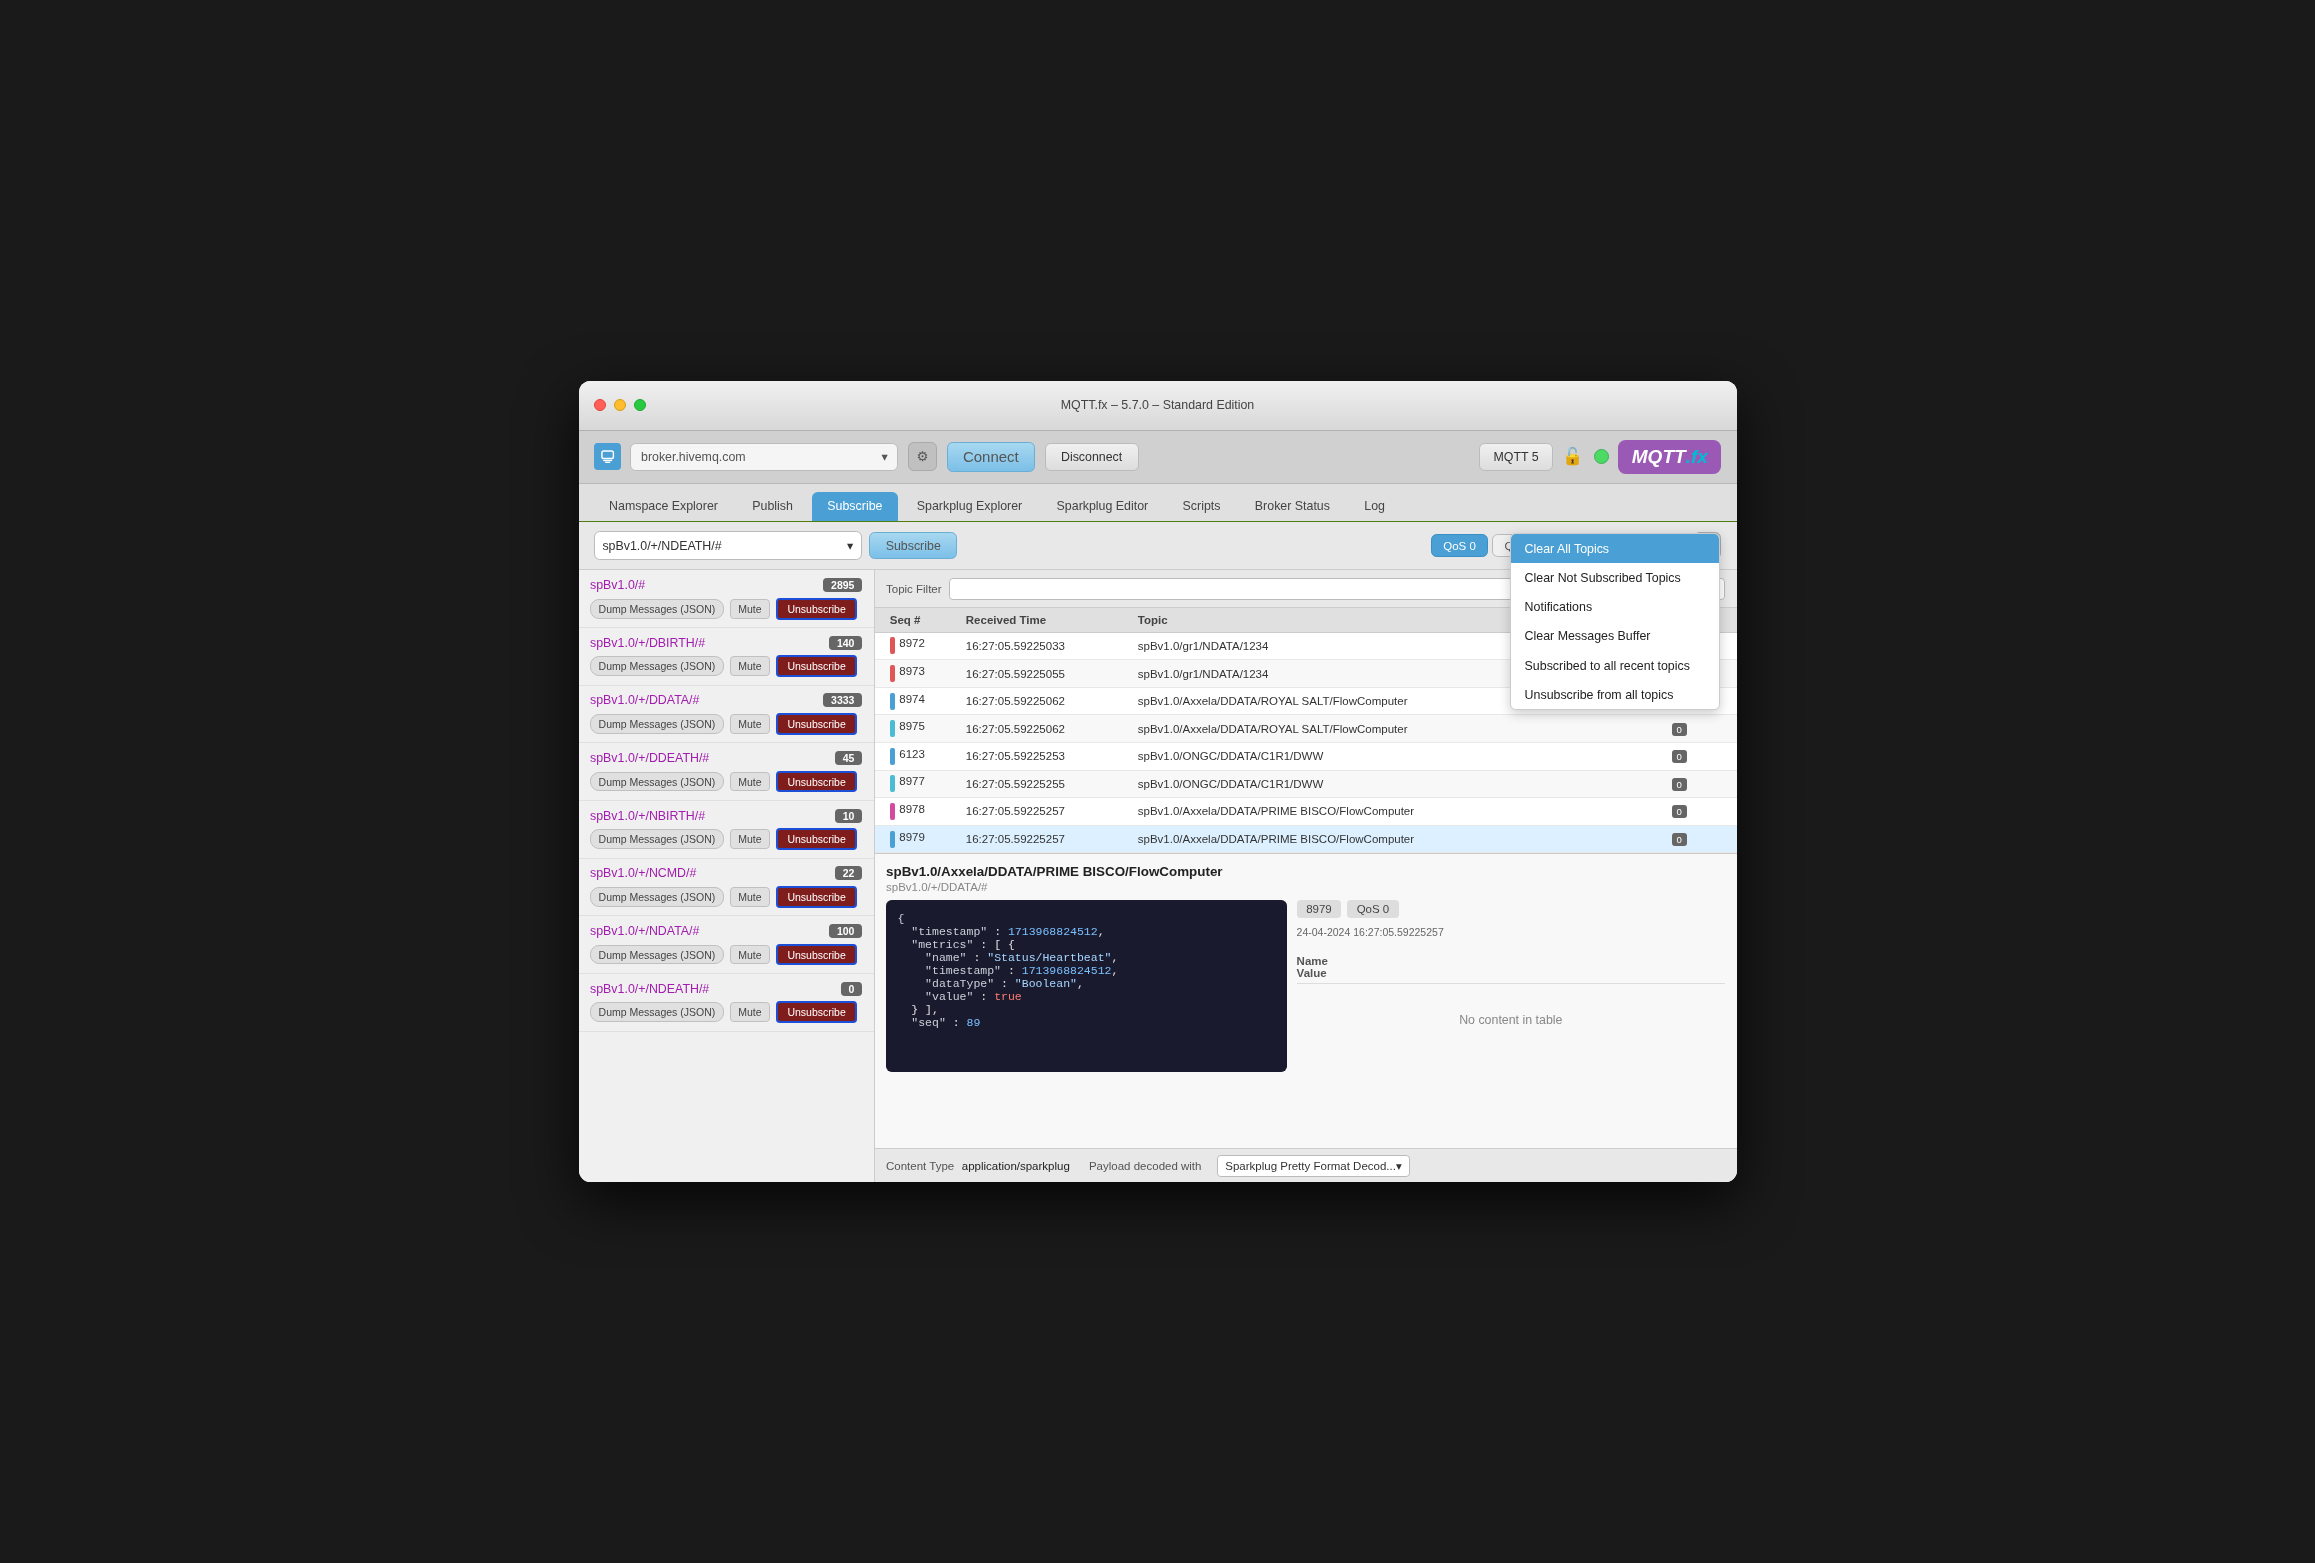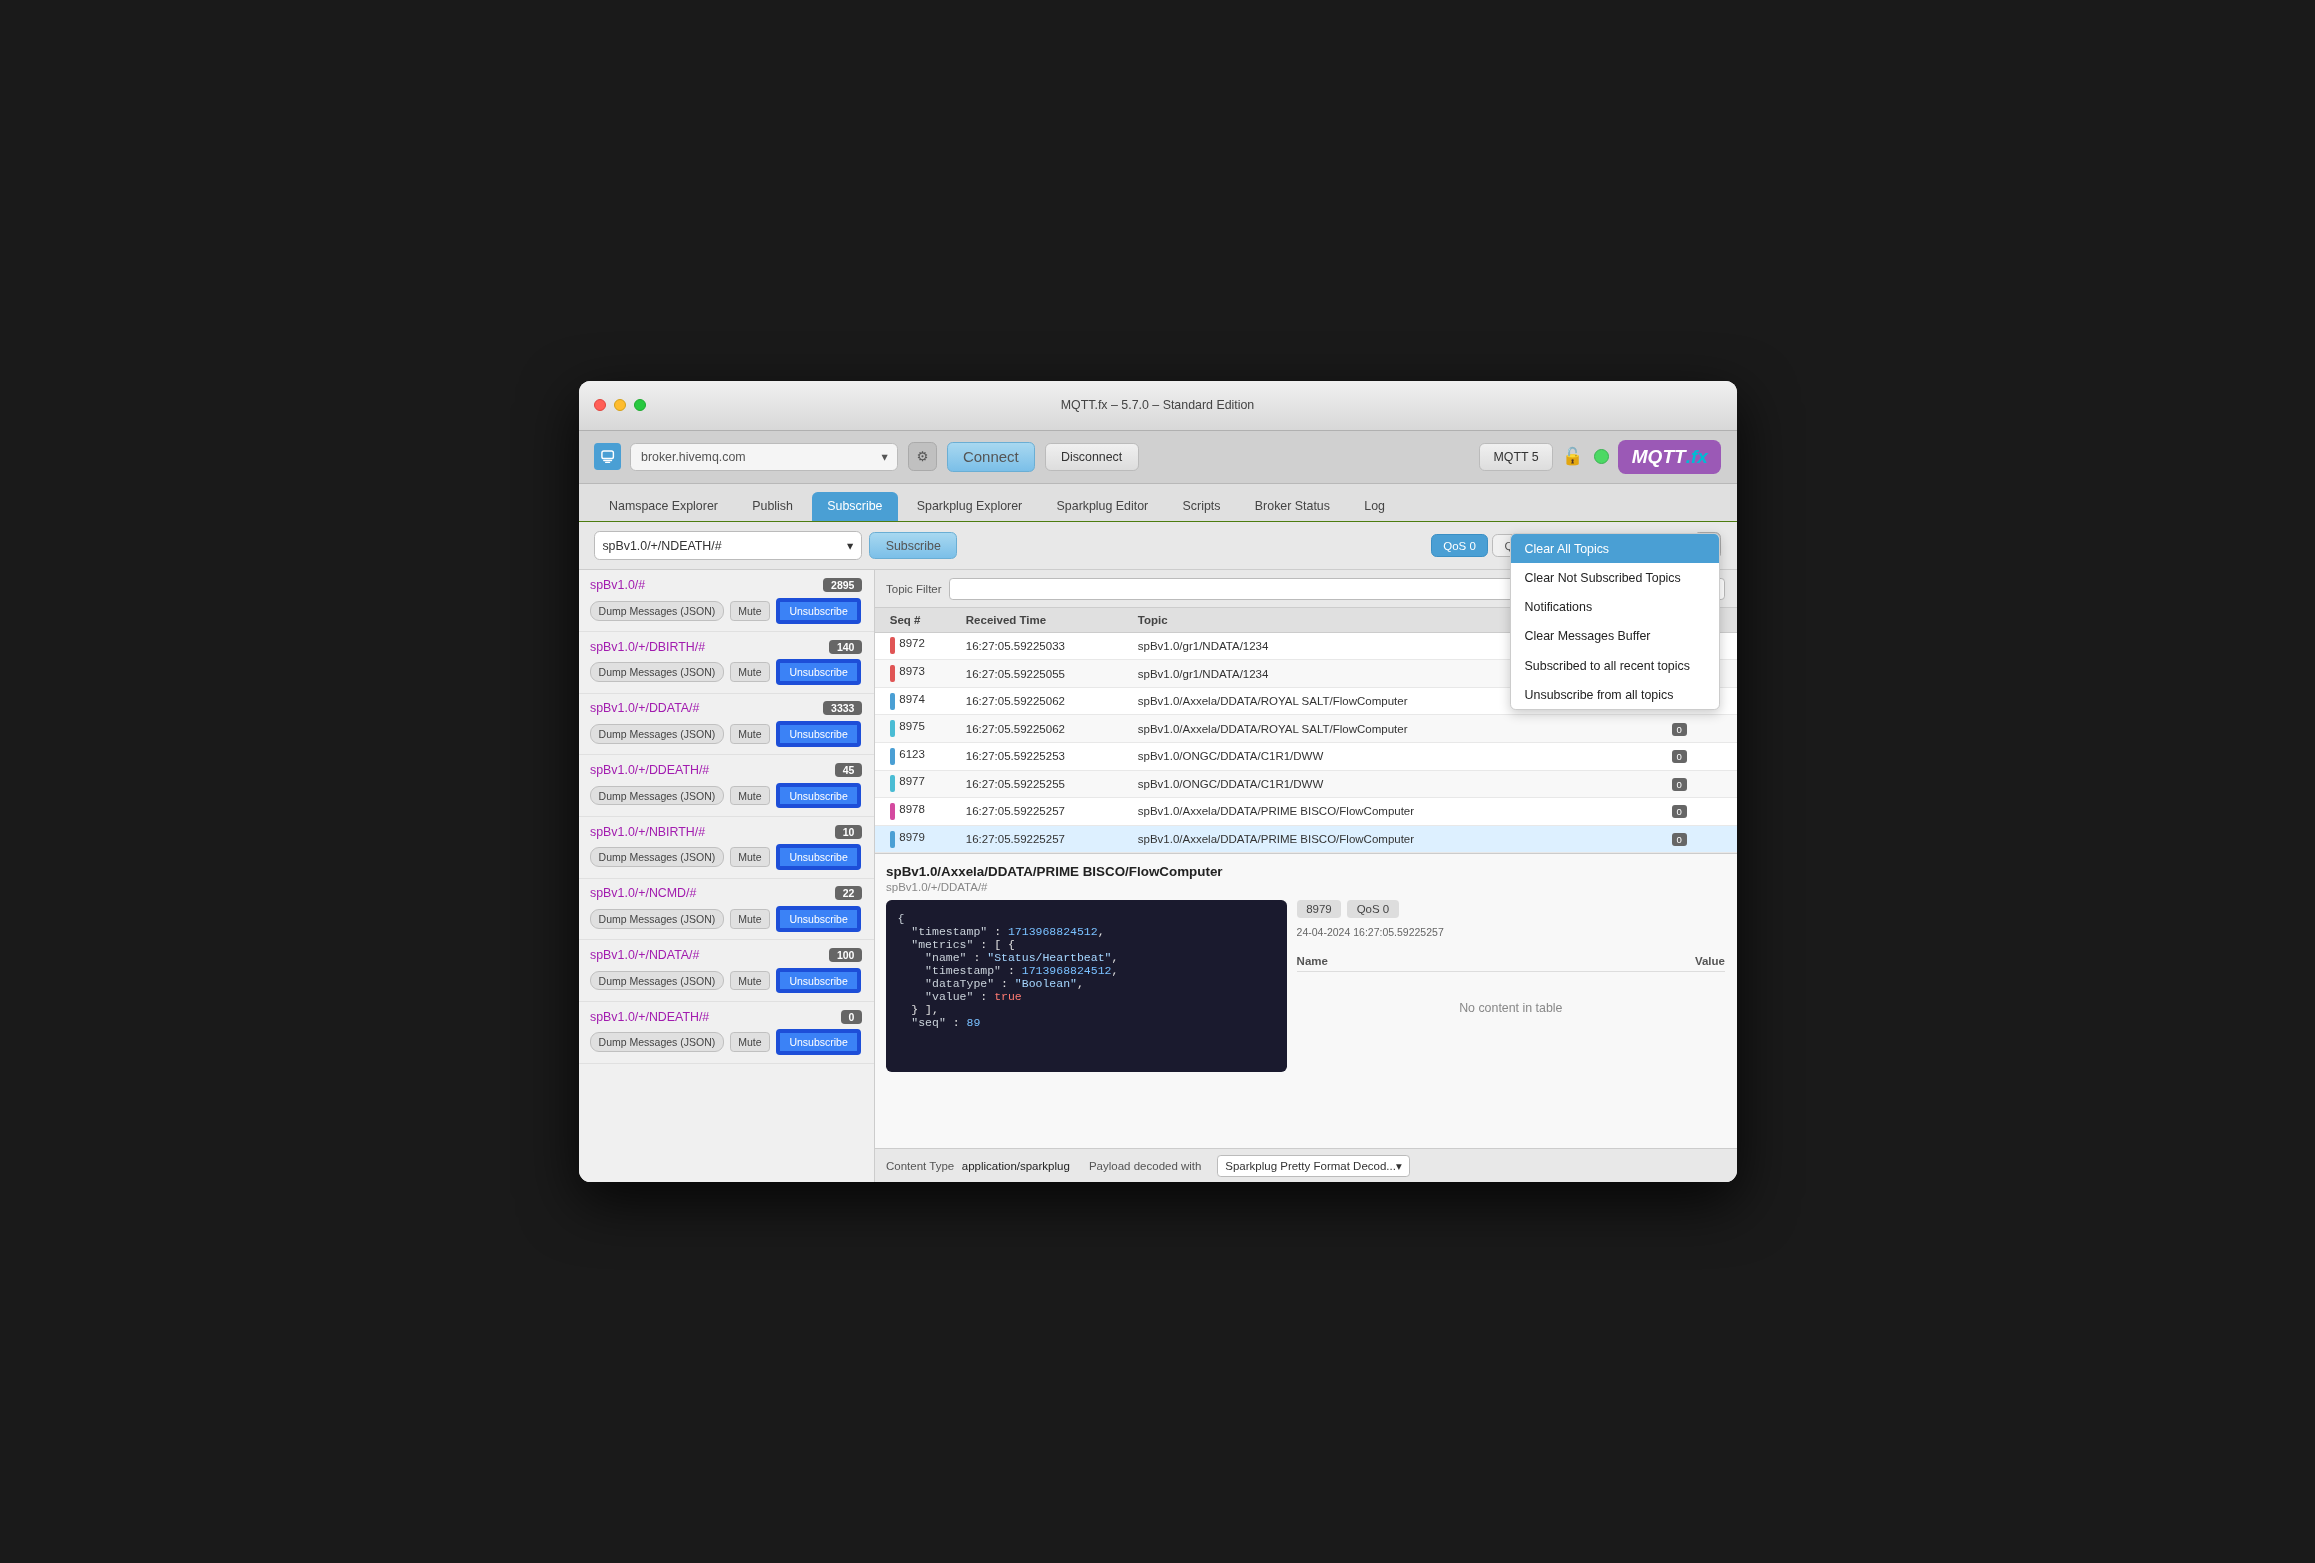--- a/index.html
+++ b/index.html
@@ -302,22 +302,22 @@
     .mute-btn {
       background: #e0e0e0;
       border: 1px solid #c0c0c0;
       border-radius: 3.8px;
       padding: 2.9px 7.6px;
       font-size: 10.5px;
       color: #444;
       cursor: pointer;
     }
     .unsub-btn {
-      background: #3b82f6;
-      border: 4px solid #1d4ed8;
+      background: #7f1d1d;
+      border: 2px solid #1d4ed8;
       border-radius: 3.8px;
       padding: 2.9px 9.6px;
       font-size: 10.5px;
       color: white;
       cursor: pointer;
     }
     
     .messages-panel {
       flex: 1;
       display: flex;
@@ -514,20 +514,21 @@
     }
     .detail-meta-table-header {
       display: flex;
       justify-content: space-between;
       font-size: 11.5px;
       font-weight: 600;
       color: #555;
       padding: 3.8px 0;
       border-bottom: 1px solid #ddd;
       margin-bottom: 3.8px;
+      flex-direction: column;
     }
     .red-bar { background: #e05555; }
     .blue-bar { background: #4a9fd4; }
     .teal-bar { background: #4abcd4; }
     .pink-bar { background: #d44a9f; }
   </style>
 </head>
 <body>
 
 <div class="window">

